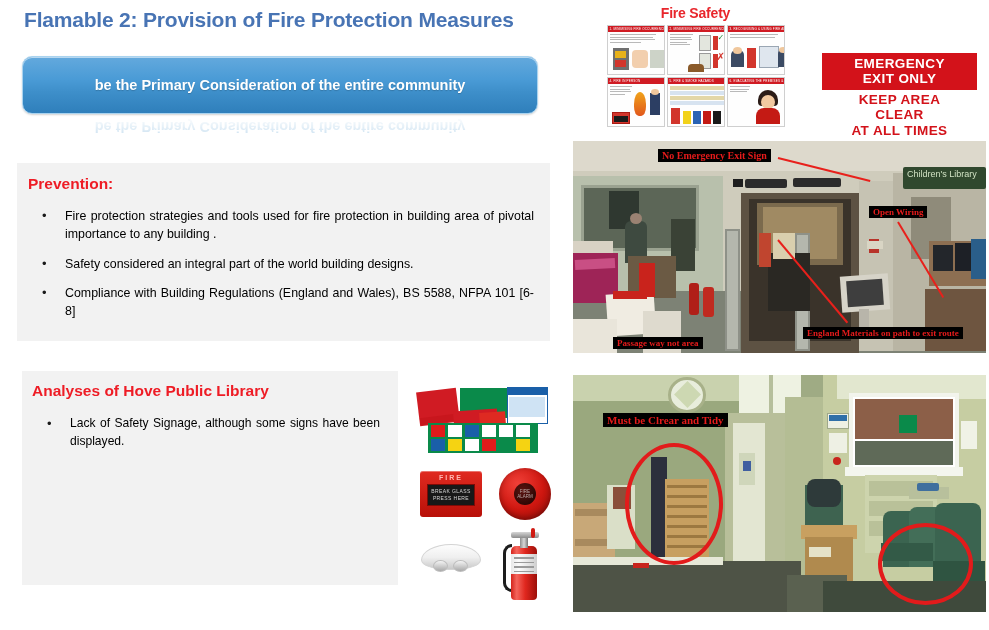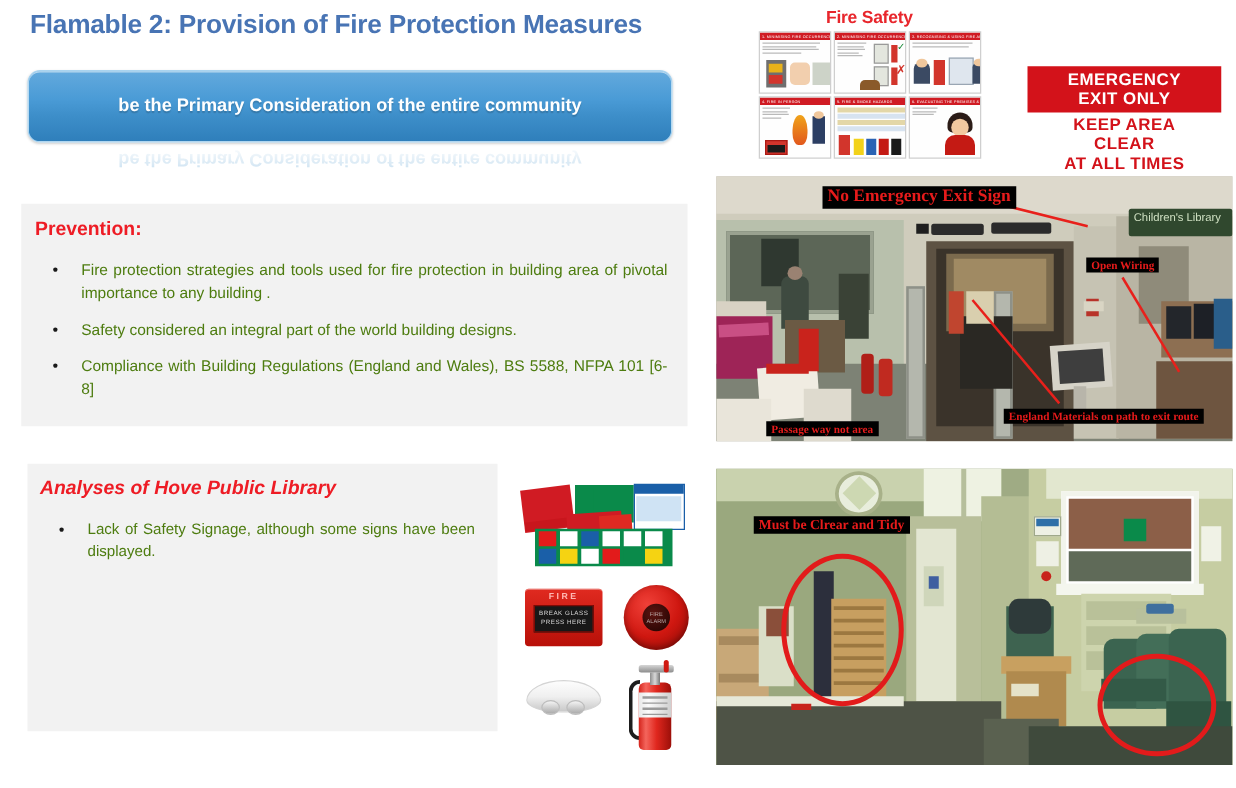--- a/index.html
+++ b/index.html
@@ -82,30 +82,30 @@
   }
   #relevance-panel { left: 17px; top: 163px; width: 533px; height: 178px; }
   #analyses-panel  { left: 22px; top: 371px; width: 376px; height: 214px; }
 
   .panel-heading {
     color: #ee1c25;
     font-weight: bold;
     font-size: 15.5px;
   }
   #relevance-panel .panel-heading { padding: 12px 0 0 11px; }
-  #analyses-panel  .panel-heading { padding: 11px 0 0 10px; font-style: italic; }
+  #analyses-panel  .panel-heading { padding: 11px 0 0 10px; }
 
   .bullets { list-style: none; }
   #relevance-panel .bullets { padding: 14px 16px 0 22px; }
   #analyses-panel  .bullets { padding: 15px 18px 0 22px; }
 
   .bullet {
     position: relative;
     padding-left: 26px;
-    color: #4d7c0f;
+    color: #000000;
     font-size: 12.4px;
     line-height: 1.48;
     margin-bottom: 11px;
     text-align: justify;
   }
   #analyses-panel .bullet { font-size: 12.1px; margin-bottom: 13px; }
   .bullet::before {
     content: "\2022";
     position: absolute;
     left: 3px;
@@ -620,21 +620,21 @@
 
   <div class="ph" style="left:116px;top:142px;width:10px;height:32px;background:#b01f18;border-radius:3px;"></div>
   <div class="ph" style="left:130px;top:146px;width:11px;height:30px;background:#c02a20;border-radius:3px;"></div>
 
   <div class="ph" style="left:34px;top:152px;width:48px;height:42px;background:#f0ece2;transform:rotate(-4deg);"></div>
   <div class="ph" style="left:40px;top:150px;width:34px;height:8px;background:#c9231c;"></div>
   <div class="ph" style="left:0;top:178px;width:44px;height:34px;background:#e9e5da;"></div>
   <div class="ph" style="left:70px;top:170px;width:38px;height:42px;background:#dedace;"></div>
   <div class="ph" style="left:66px;top:122px;width:16px;height:34px;background:#c9231c;"></div>
 
-  <div class="annot" style="left:85px;top:8px;font-size:14px;">No Emergency Exit Sign</div>
+  <div class="annot" style="left:85px;top:8px;font-size:10px;">No Emergency Exit Sign</div>
   <div class="leader" style="left:205px;top:16px;width:95px;transform:rotate(14deg);"></div>
 
   <div class="annot" style="left:296px;top:65px;font-size:9px;">Open Wiring</div>
   <div class="leader" style="left:325px;top:80px;width:88px;transform:rotate(59deg);"></div>
 
   <div class="annot" style="left:230px;top:186px;font-size:9px;">England Materials on path to exit route</div>
   <div class="leader" style="left:205px;top:98px;width:108px;transform:rotate(50deg);"></div>
 
   <div class="annot" style="left:40px;top:196px;font-size:9px;">Passage way not area</div>
 </div>

